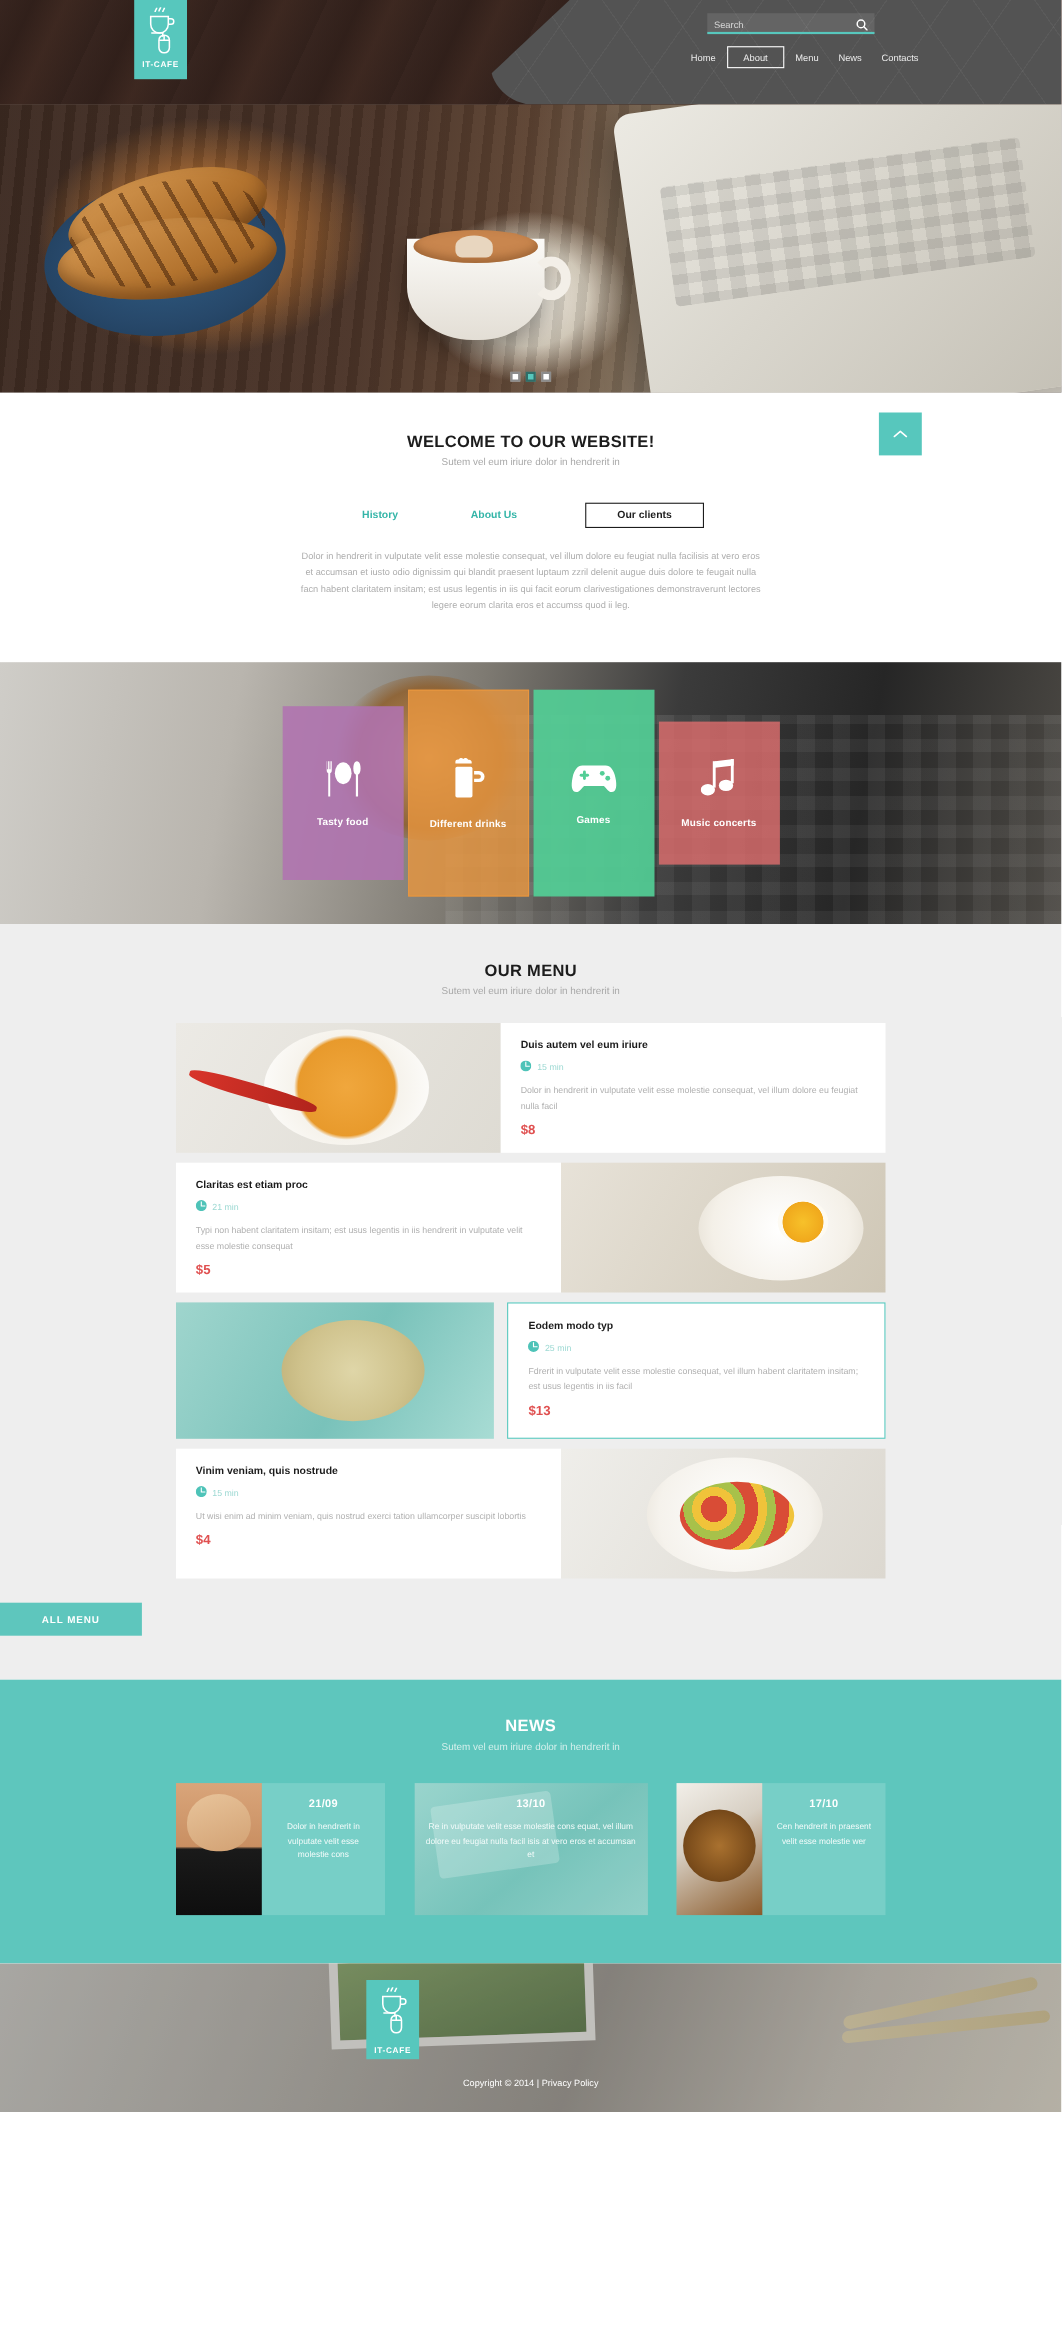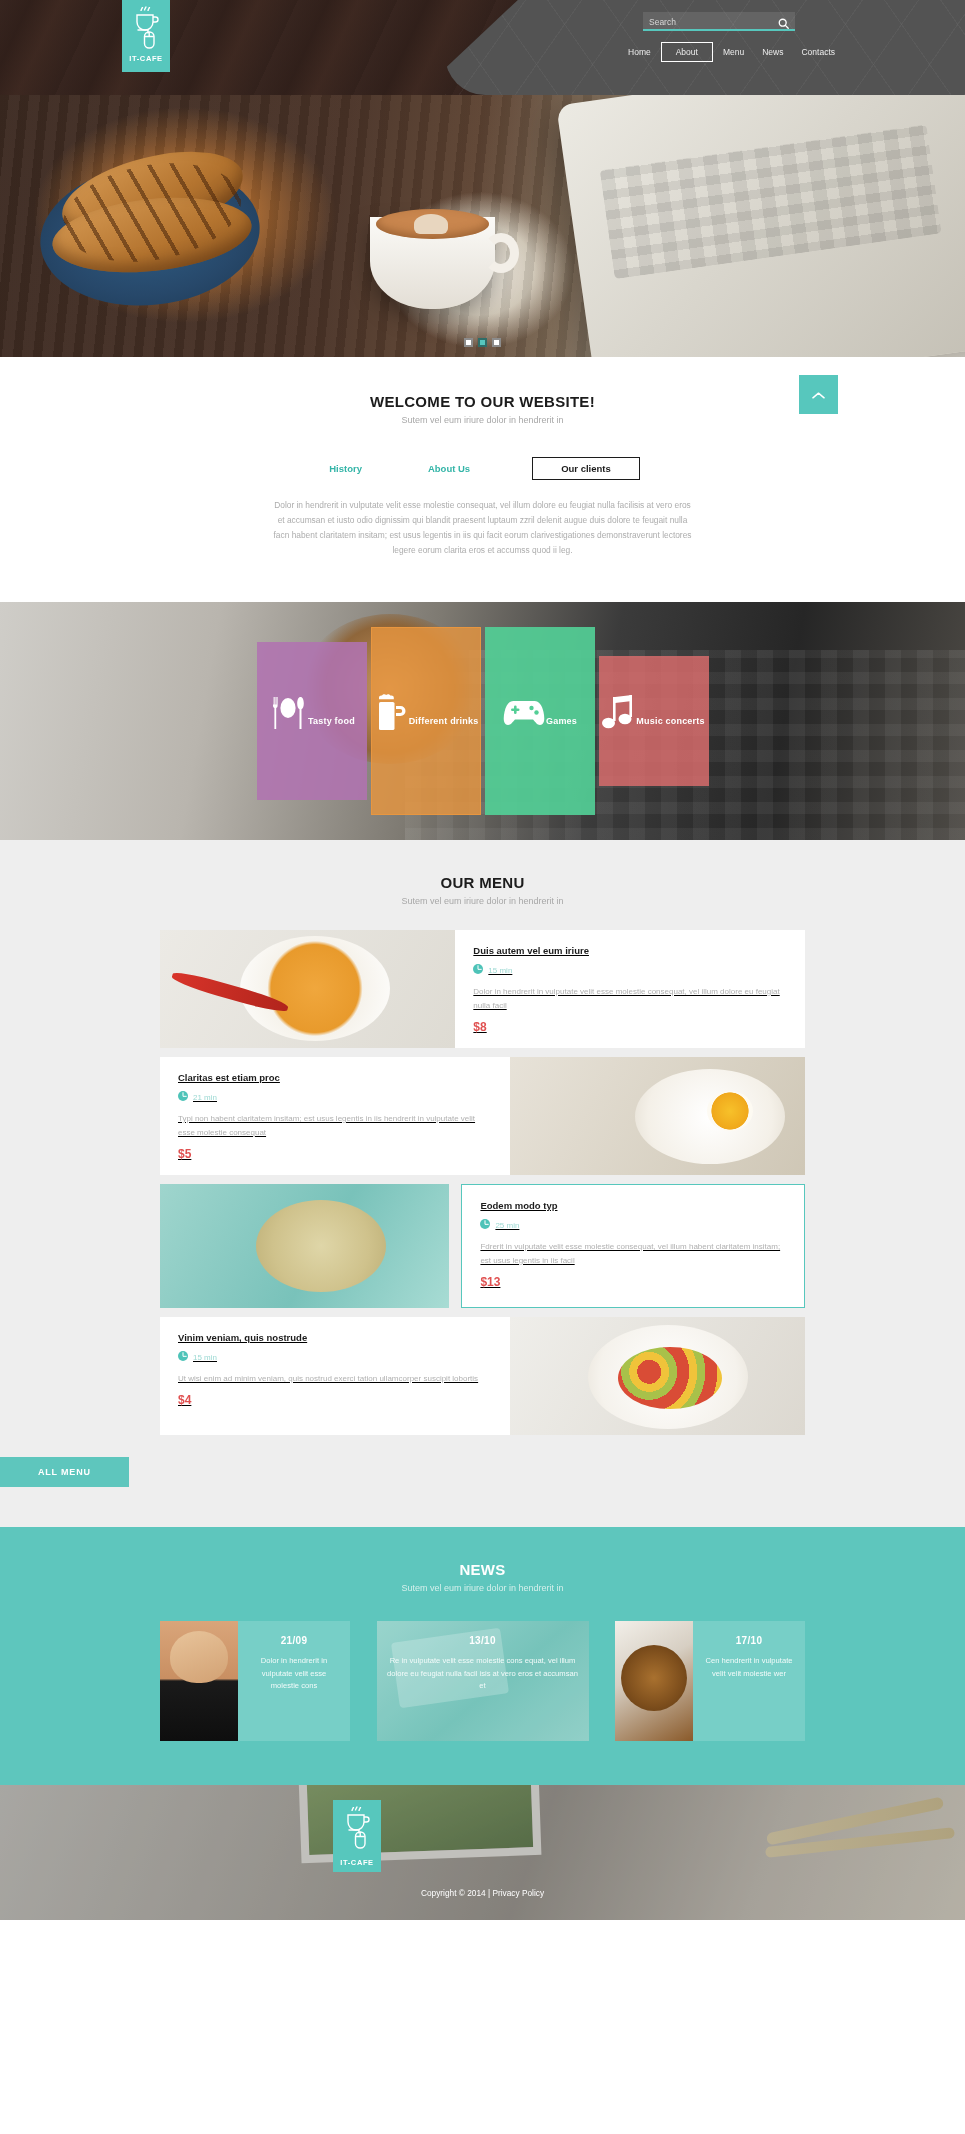--- a/index.html
+++ b/index.html
@@ -187,40 +187,40 @@
     position:absolute; left:300px; top:12px; width:180px; height:150px;
     border-radius:50%;
     background:radial-gradient(circle,#d39a5d 0%, #8e5f2d 55%, rgba(60,40,20,0) 72%);
     opacity:.85;
   }
   .svc-row{
     position:absolute; left:0; right:0; top:0; height:238px;
     display:flex; justify-content:center; align-items:center; gap:0;
   }
   .svc-card{
-    width:110px; position:relative; display:flex; flex-direction:row;
+    width:110px; position:relative; display:flex; flex-direction:column;
     align-items:center; justify-content:center; color:#fff;
     margin:0 2px;
     text-align:center;
   }
   .svc-card .ic{ margin-bottom:12px; }
   .svc-label{ font-size:9px; font-weight:bold; letter-spacing:.2px; }
   .svc-1{ height:158px; background:rgba(177,115,177,.88); }
   .svc-2{ height:188px; background:rgba(232,150,63,.80); border:1px solid #e8963f; }
   .svc-3{ height:188px; background:rgba(83,206,150,.92); }
   .svc-4{ height:130px; background:rgba(224,110,110,.80); }
 
   
   .menu-sec{ background:#eeeeee; padding:34px 0 40px; }
   .menu-list{ width:645px; margin:24px auto 0; }
   .menu-row{ display:flex; margin-bottom:9px; height:118px; }
   .menu-row.tall{ height:124px;gap:12px; }
   .menu-img{ width:322px; height:100%; position:relative; overflow:hidden; }
   .menu-txt{
-    width:378px; height:100%; background:#fff; padding:15px 18px 0 18px;text-decoration:underline;
+    width:378px; height:100%; background:#fff; padding:15px 18px 0 18px;
   }
   .menu-row.hovered .menu-txt{ border:1px solid #57c7bd; }
   .menu-name{ font-size:9.5px; font-weight:bold; color:#1c1c1c; }
   .menu-time{ display:flex; align-items:center; gap:5px; margin-top:8px; }
   .menu-time span{ font-size:8px; color:#9dd9d3; }
   .menu-desc{ font-size:8px; line-height:14px; color:#b0b0b0; margin-top:9px; }
   .menu-price{ font-size:12px; font-weight:bold; color:#e05050; margin-top:7px; }
   .allmenu-wrap{ display:flex; justify-content:flex-start; margin-top:22px; }
   .allmenu{
     background:#5ec6bd; color:#fff; font-size:9px; font-weight:bold;
@@ -537,21 +537,21 @@
         <div class="news-body" style="position:relative;width:100%;">
           <div class="news-date">13/10</div>
           <div class="news-text">Re in vulputate velit esse molestie cons equat, vel illum dolore eu feugiat nulla facil isis at vero eros et accumsan et</div>
         </div>
       </div>
 
       <div class="news-card">
         <div class="news-img n3"></div>
         <div class="news-body">
           <div class="news-date">17/10</div>
-          <div class="news-text">Cen hendrerit in vulputate velit velit molestie wer</div>
+          <div class="news-text">Cen hendrerit in praesent velit esse molestie wer</div>
         </div>
       </div>
     </div>
   </section>
 
   <footer class="footer">
     <div class="footer-photo"></div>
     <div class="footer-sticks"></div>
     <div class="footer-sticks2"></div>
     <div class="footer-ov"></div>

